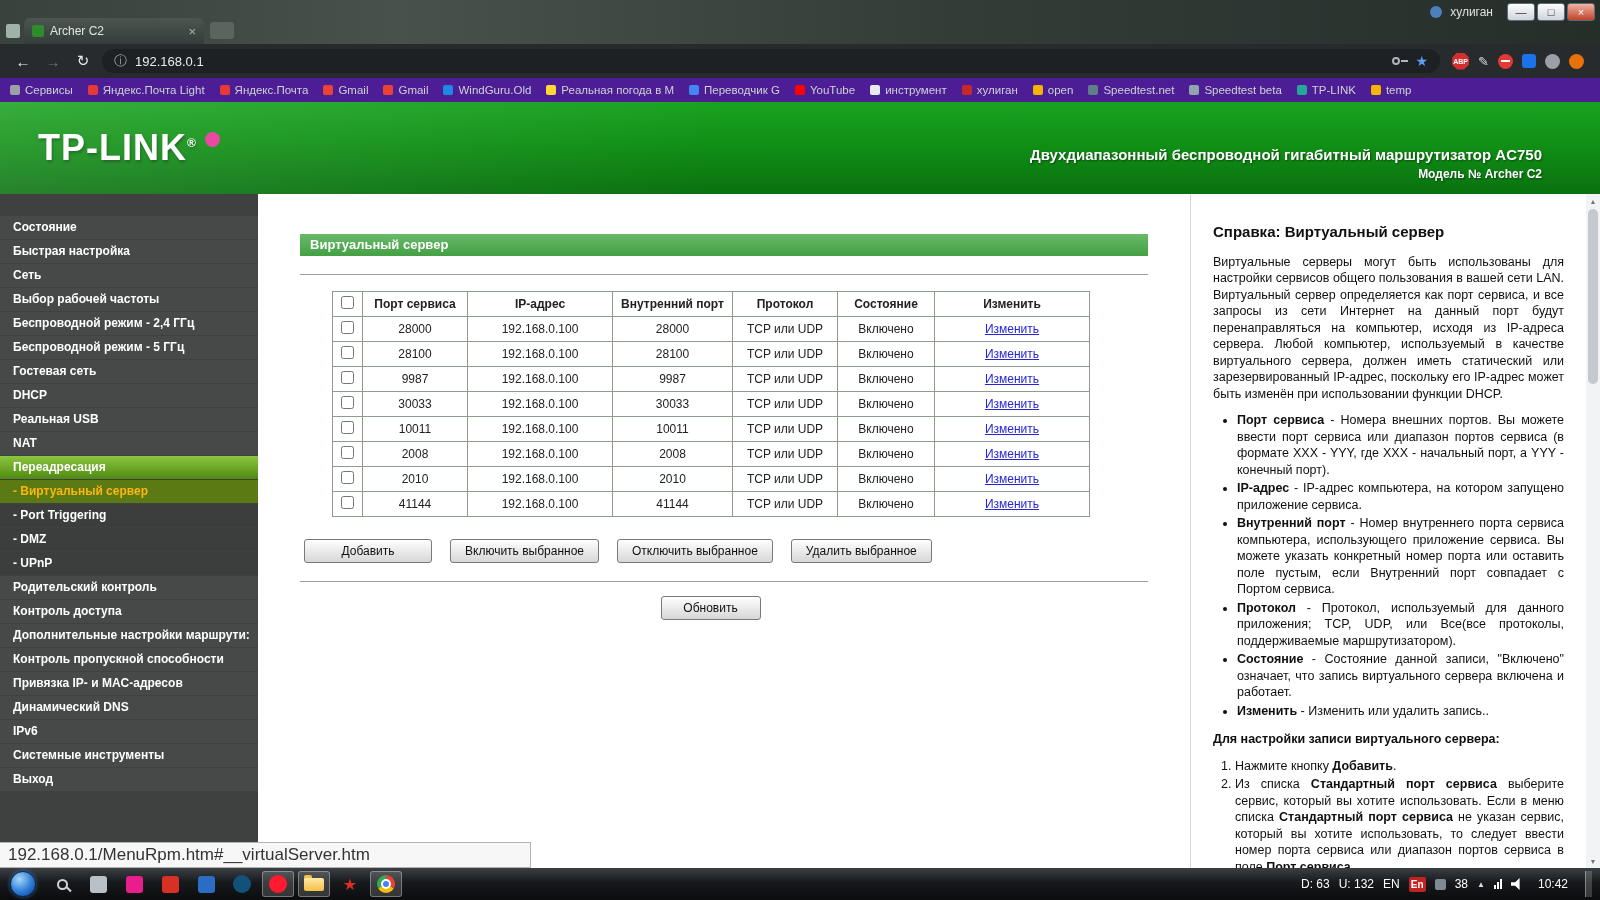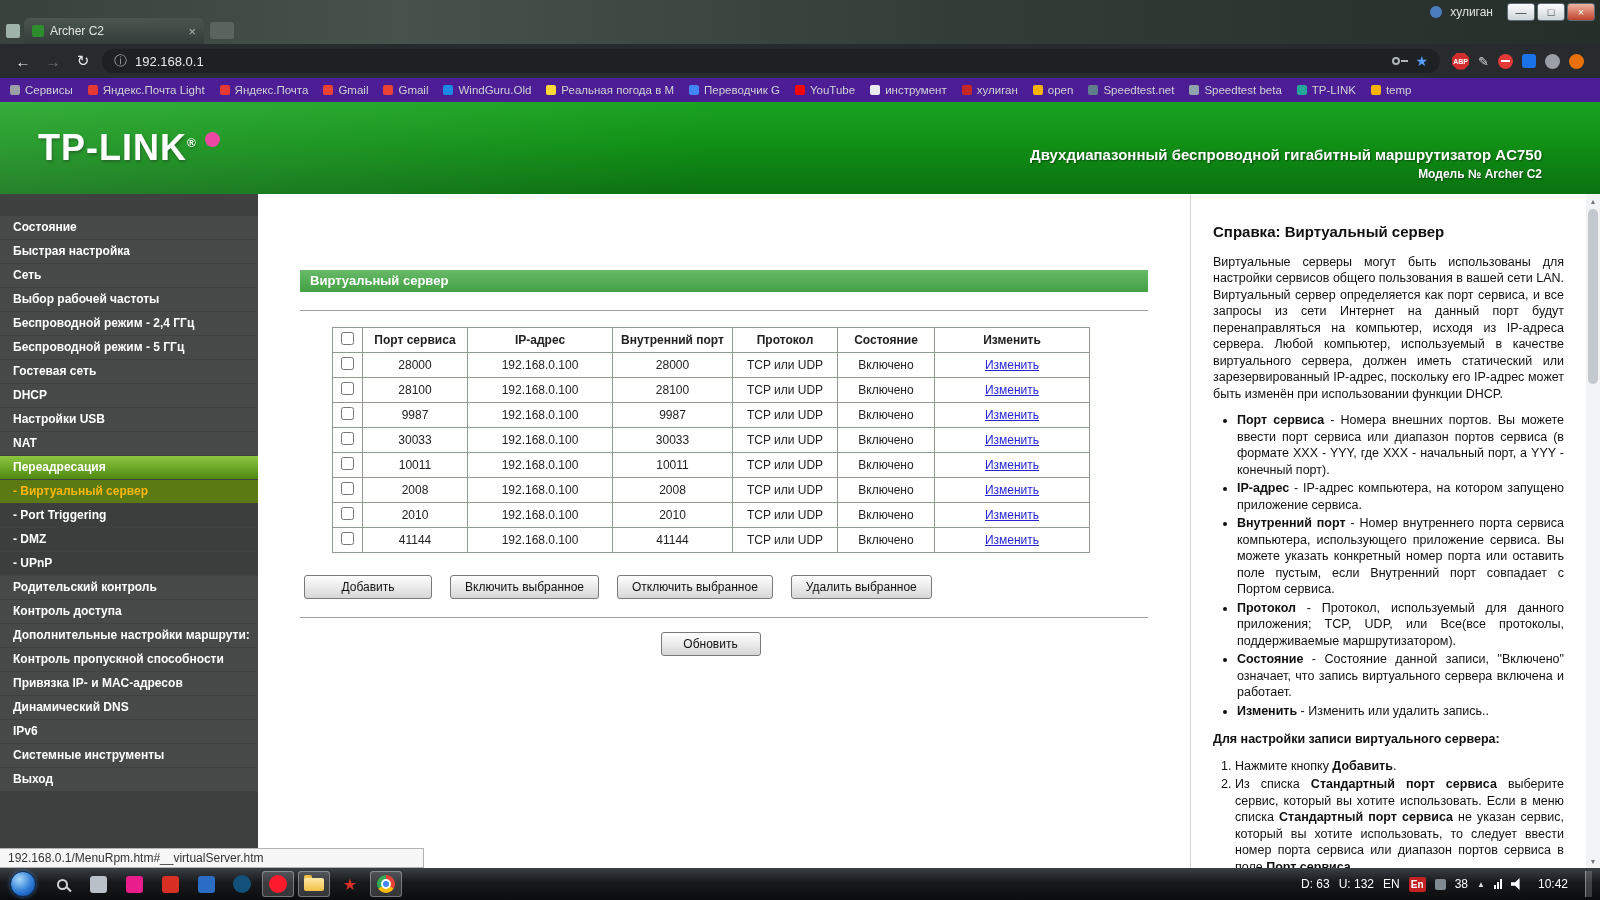--- a/index.html
+++ b/index.html
@@ -84,21 +84,21 @@
   .sidebar { width:258px; flex:none; background:#3f4040; padding-top:22px; }
   .menu-item {
     height:23px; line-height:23px; padding-left:13px; margin-bottom:1px;
     color:#fff; font-size:12px; font-weight:bold; background:#474848;
     white-space:nowrap; overflow:hidden; cursor:pointer;
   }
   .menu-item.active { background:linear-gradient(#8cc63f,#4e8a12); }
   .menu-item.sub { background:#3c3d3d; }
   .menu-item.sub-active { background:#5c7a14; color:#ffb60a; }
 
-  .main { flex:1; min-width:0; background:#fff; padding-top:76px; }
+  .main { flex:1; min-width:0; background:#fff; padding-top:40px; }
   .page-title {
     margin:0 42px; height:22px; padding:3px 10px;
     background:linear-gradient(#68ba68,#44a044); color:#fff; font-weight:bold; font-size:13px;
   }
   .rule { border:none; border-top:1px solid #9aa0a0; margin:18px 42px 0; }
   table.vs { border-collapse:collapse; margin:16px 0 0 74px; font-size:12px; color:#222; }
   .vs th, .vs td { border:1px solid #8f9b8f; text-align:center; height:25px; padding:0 6px; }
   .vs th { font-weight:bold; }
   col.c0{width:30px} col.c1{width:105px} col.c2{width:145px} col.c3{width:120px}
   col.c4{width:105px} col.c5{width:97px} col.c6{width:155px}
@@ -127,21 +127,21 @@
 
   .scrollbar { width:14px; flex:none; background:#f1f3f4; display:flex; flex-direction:column; }
   .sb-arrow { height:14px; display:flex; align-items:center; justify-content:center; color:#6f7478; font-size:7px; }
   .sb-thumb { margin:1px 2px; height:175px; background:#c3c9ce; border-radius:6px; }
   .sb-track { flex:1; }
 
   
   .statusbar {
     position:absolute; left:0; bottom:32px; z-index:5;
     background:#f7f7f7; border:1px solid #b3b3b3; border-left:none;
-    font-size:12px; color:#333; padding:2px 160px 2px 8px; white-space:nowrap;
+    font-size:17px; color:#333; padding:2px 160px 2px 8px; white-space:nowrap;
   }
 
   
   .taskbar {
     height:32px; flex:none; display:flex; align-items:center; gap:4px; padding:0 2px 0 4px;
     background:linear-gradient(#3b4045,#17191c 45%,#0b0c0e); color:#fff;
   }
   .start-orb {
     width:26px; height:26px; border-radius:50%; margin:0 6px; flex:none;
     background:radial-gradient(circle at 35% 30%,#a6d8f8,#2e7cd6 55%,#0b3f8f);
@@ -298,21 +298,21 @@
   <div class="content">
     <div class="sidebar">
         <div class="menu-item item">Состояние</div>
         <div class="menu-item item">Быстрая настройка</div>
         <div class="menu-item item">Сеть</div>
         <div class="menu-item item">Выбор рабочей частоты</div>
         <div class="menu-item item">Беспроводной режим - 2,4 ГГц</div>
         <div class="menu-item item">Беспроводной режим - 5 ГГц</div>
         <div class="menu-item item">Гостевая сеть</div>
         <div class="menu-item item">DHCP</div>
-        <div class="menu-item item">Настройки USB</div>
+        <div class="menu-item item">Реальная USB</div>
         <div class="menu-item item">NAT</div>
         <div class="menu-item active">Переадресация</div>
         <div class="menu-item sub-active">- Виртуальный сервер</div>
         <div class="menu-item sub">- Port Triggering</div>
         <div class="menu-item sub">- DMZ</div>
         <div class="menu-item sub">- UPnP</div>
         <div class="menu-item item">Родительский контроль</div>
         <div class="menu-item item">Контроль доступа</div>
         <div class="menu-item item">Дополнительные настройки маршрути:</div>
         <div class="menu-item item">Контроль пропускной способности</div>

